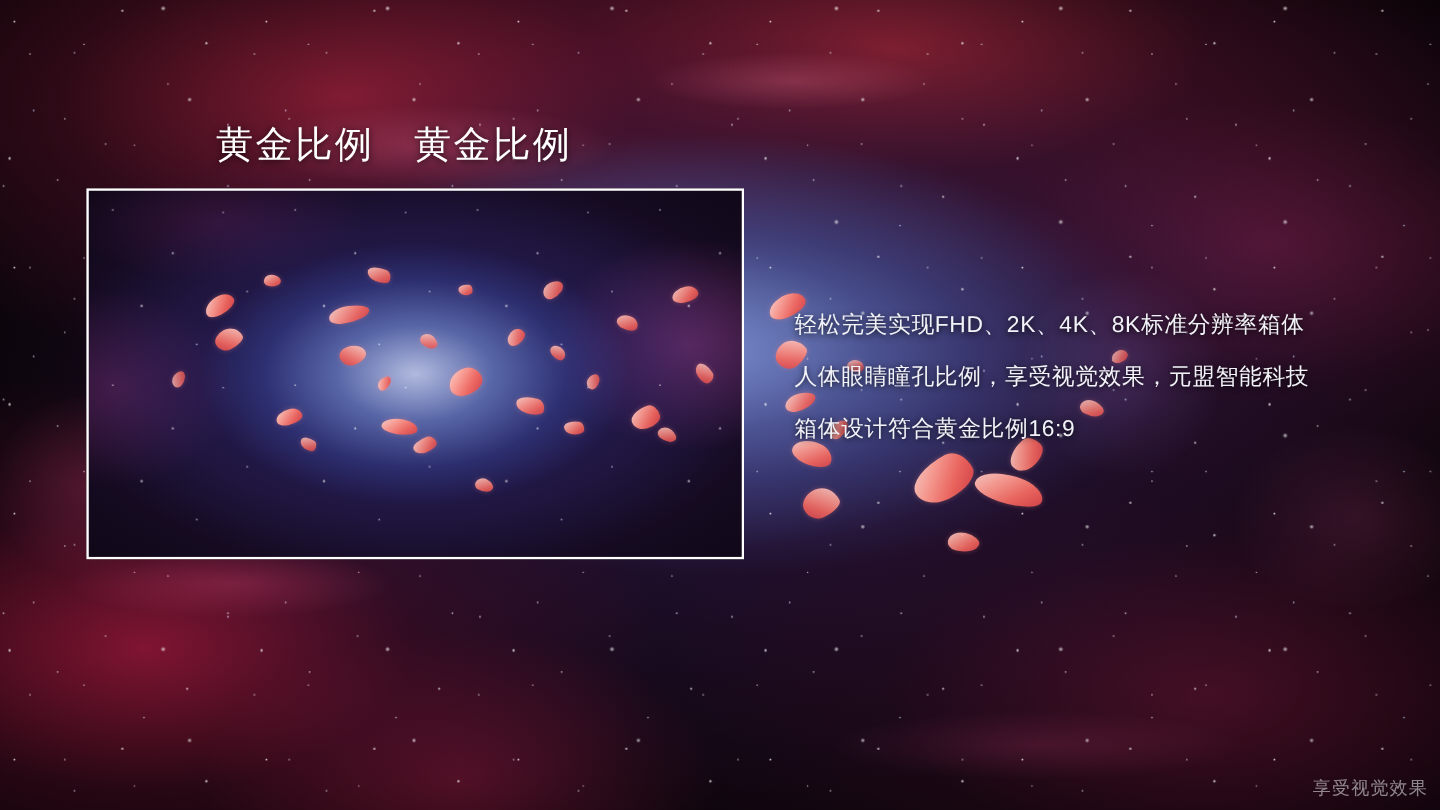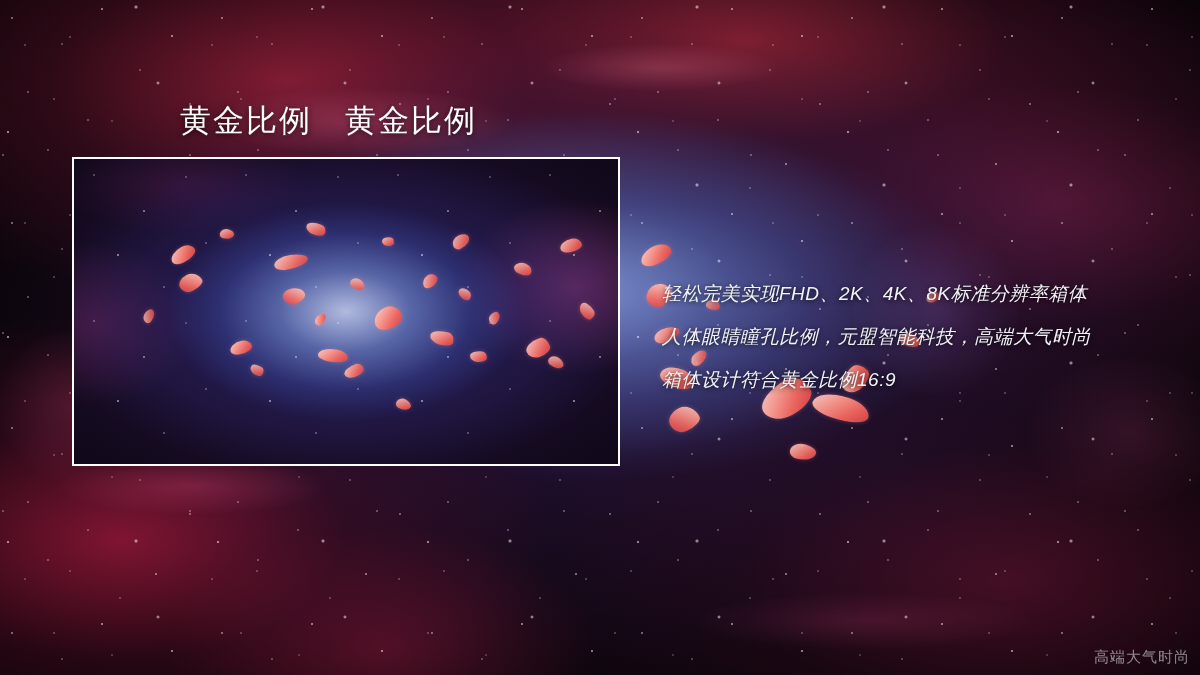--- a/index.html
+++ b/index.html
@@ -132,23 +132,22 @@
     top: 100px;
     font-size: 31px;
     letter-spacing: 2px;
     color: #ffffff;
     white-space: pre;
     text-shadow: 0 1px 6px rgba(0,0,0,.75);
   }
   #body-text {
     position: absolute;
     left: 662px;
-    top: 272px;
+    top: 250px;
     width: 500px;
-    font-style: italic;
   }
   .body-line {
     font-size: 19px;
     line-height: 43px;
     color: #f2f3f8;
     letter-spacing: .5px;
     white-space: nowrap;
     text-shadow: 0 1px 5px rgba(0,0,0,.85);
   }
   #watermark {
@@ -217,18 +216,18 @@
         <div class="petal" style="left: 486px; top: 80px; width: 22px; height: 13px; opacity: 0.9; transform: rotate(-10deg);"></div>
         <div class="petal" style="left: 504px; top: 146px; width: 18px; height: 12px; opacity: 0.85; transform: rotate(58deg); border-radius: 70% 30% 55% 45% / 50% 60% 40% 50%;"></div>
         <div class="petal" style="left: 68px; top: 152px; width: 14px; height: 10px; opacity: 0.8; transform: rotate(-52deg); border-radius: 50% 50% 70% 30% / 60% 40%;"></div>
       </div>
   </div>
 
   <div id="slide-title">黄金比例　黄金比例</div>
 
   <div id="body-text">
     <div class="body-line">轻松完美实现FHD、2K、4K、8K标准分辨率箱体</div>
-    <div class="body-line">人体眼睛瞳孔比例，元盟智能科技，高端大气时尚</div>
+    <div class="body-line">人体眼睛瞳孔比例，享受视觉效果，元盟智能科技</div>
     <div class="body-line">箱体设计符合黄金比例16:9</div>
   </div>
 
-  <div id="watermark">高端大气时尚</div>
+  <div id="watermark">享受视觉效果</div>
 </div>
 
 </body></html>

